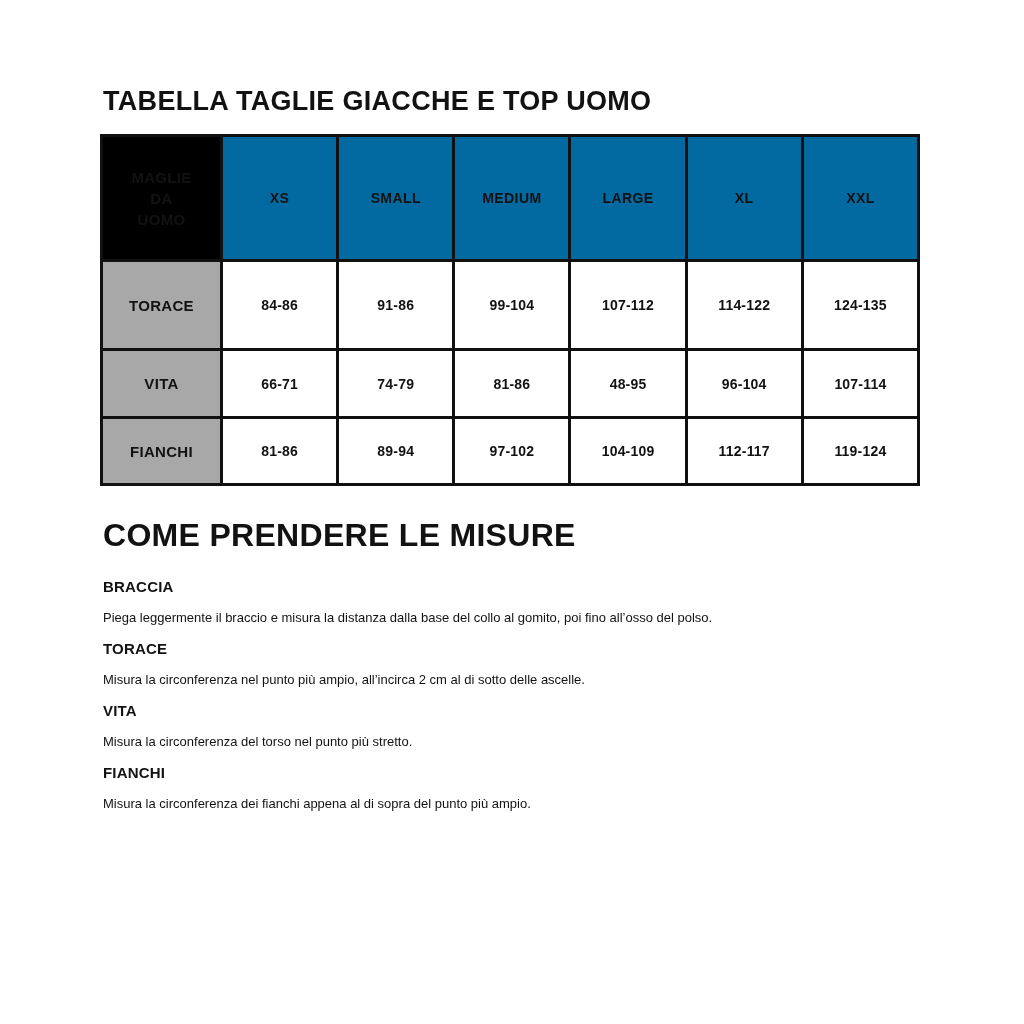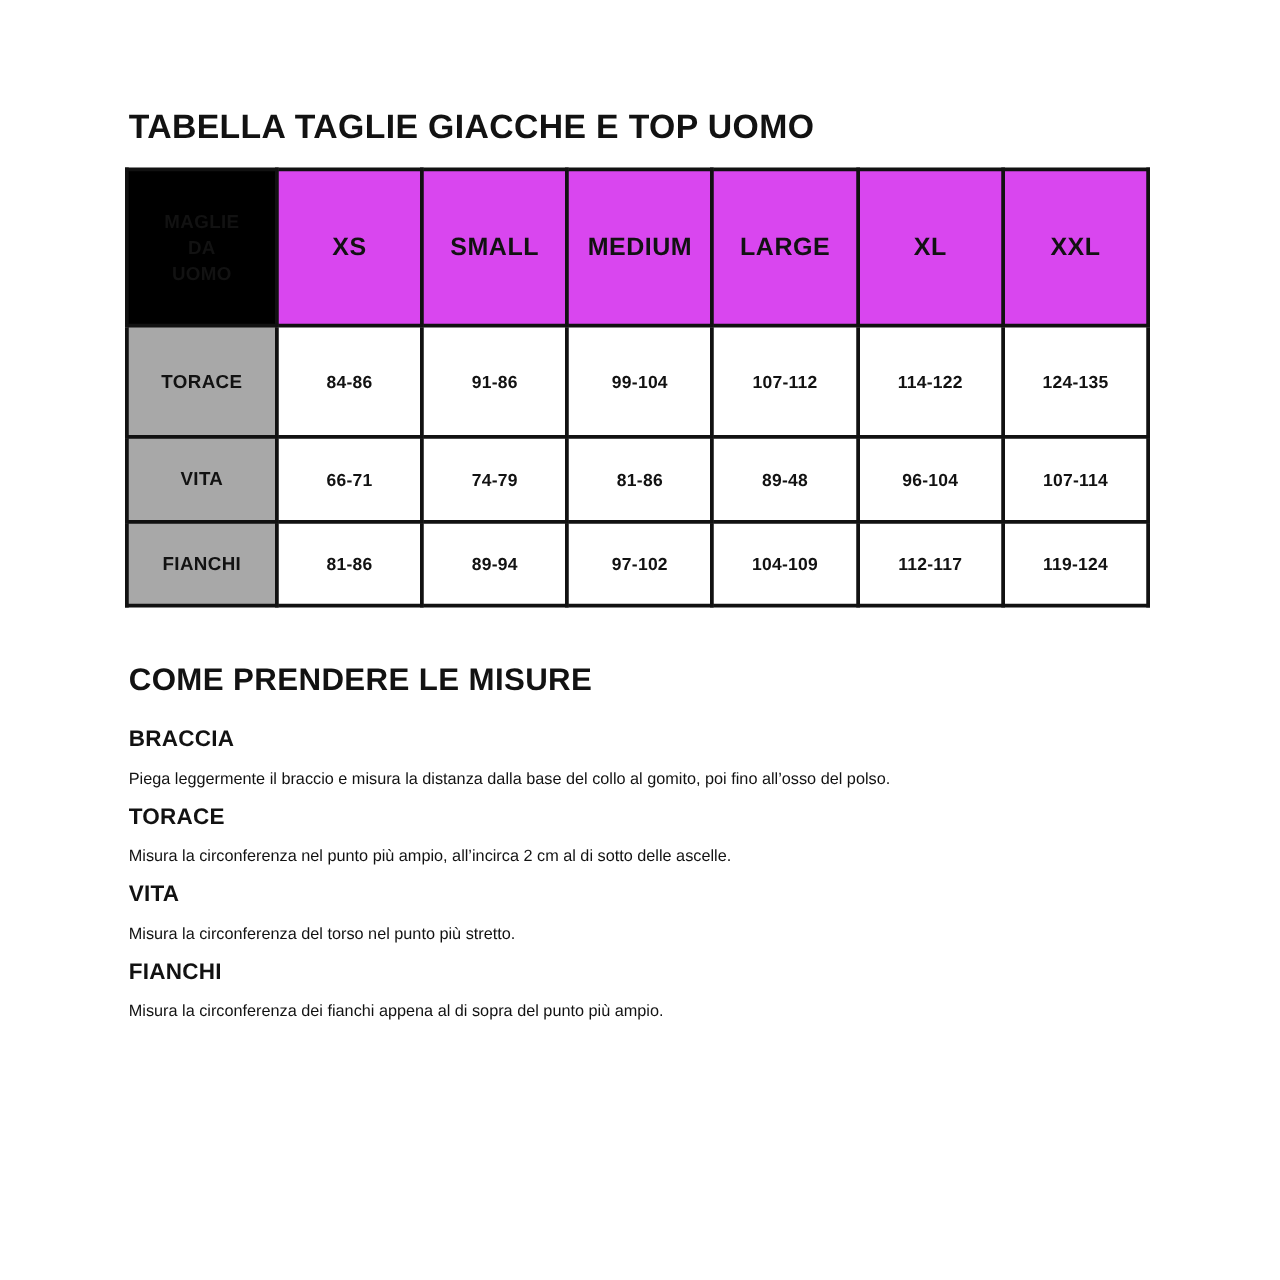--- a/index.html
+++ b/index.html
@@ -44,47 +44,47 @@
   tr.row-fianchi { height: 67px; }
   tr.row-maniche { height: 95px; }
   th.corner-cell {
     background: #000000;
     color: #ffffff;
     font-size: 15px;
     letter-spacing: 0.3px;
   }
   th.corner-cell span { display: block; line-height: 21px; }
   th.size-col {
-    background: #d946ef;
-    font-size: 20px;
+    background: #0369a1;
+    font-size: 14px;
     letter-spacing: 0.4px;
   }
   td.row-label {
     background: #a8a8a8;
     font-size: 15px;
     letter-spacing: 0.3px;
   }
   td.value-cell {
     background: #ffffff;
     font-size: 14px;
     letter-spacing: 0.2px;
   }
   .guide {
     margin-left: 3px;
     max-width: 812px;
   }
   .guide-title {
-    margin-top: 44px;
-    font-size: 25px;
+    margin-top: 31px;
+    font-size: 32px;
     font-weight: bold;
     letter-spacing: 0.3px;
   }
   .guide-sections { margin-top: 17px; }
   .guide-heading {
-    font-size: 18px;
+    font-size: 15px;
     font-weight: bold;
     line-height: 31px;
     letter-spacing: 0.2px;
   }
   .guide-text {
     font-size: 13px;
     font-weight: normal;
     line-height: 31px;
   }
 </style>
@@ -128,21 +128,21 @@
         <td class="value-cell">107-112</td>
         <td class="value-cell">114-122</td>
         <td class="value-cell">124-135</td>
       </tr>
 
       <tr class="row-vita">
         <td class="row-label">VITA</td>
         <td class="value-cell">66-71</td>
         <td class="value-cell">74-79</td>
         <td class="value-cell">81-86</td>
-        <td class="value-cell">89-48</td>
+        <td class="value-cell">48-95</td>
         <td class="value-cell">96-104</td>
         <td class="value-cell">107-114</td>
       </tr>
 
       <tr class="row-fianchi">
         <td class="row-label">FIANCHI</td>
         <td class="value-cell">81-86</td>
         <td class="value-cell">89-94</td>
         <td class="value-cell">97-102</td>
         <td class="value-cell">104-109</td>

